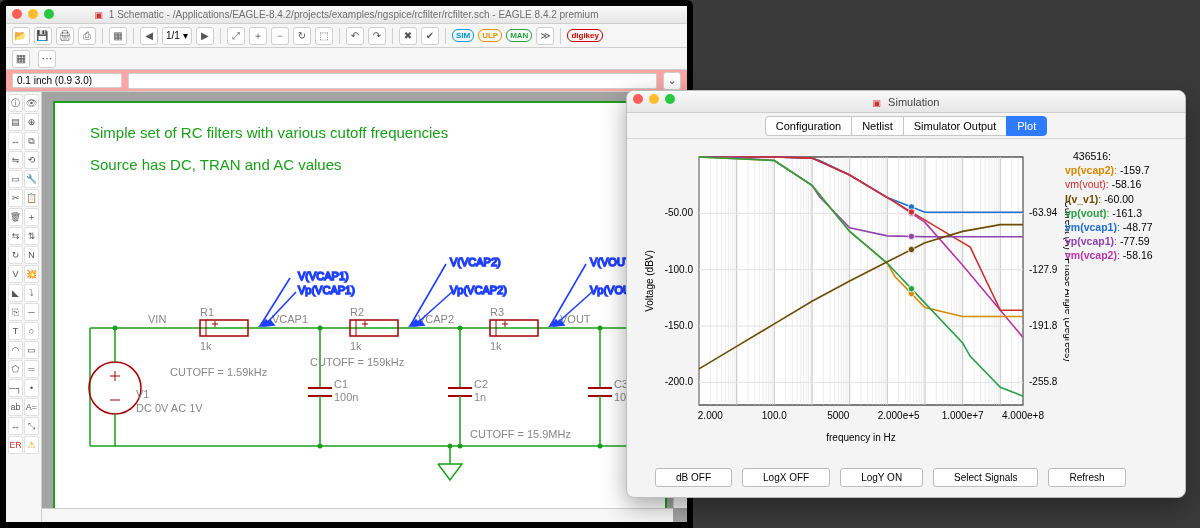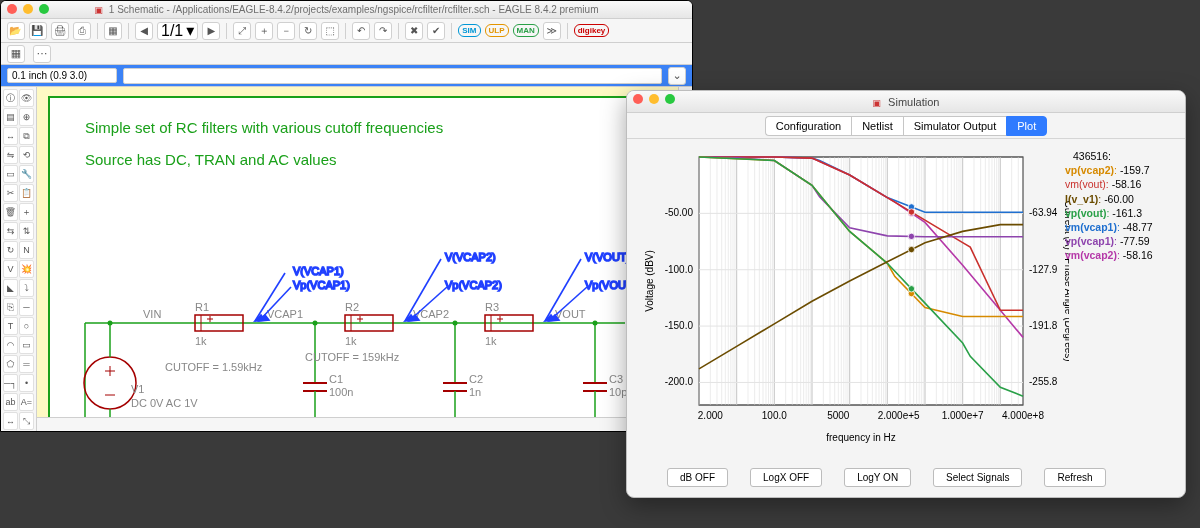--- a/index.html
+++ b/index.html
@@ -7,23 +7,23 @@
     width: 1200px; height: 528px;
     font-family: "Helvetica Neue", Arial, sans-serif;
     font-size: 11px;
     background: #3a3a3a;
     position: relative;
     overflow: hidden;
   }
   
   .eagle-window {
     position: absolute; left: 0; top: 0;
-    width: 693px; height: 432px;
+    width: 693px; height: 528px;
     background: #f0f0f0;
-    border: 1px solid #000000;
+    border: 6px solid #000000;
     border-radius: 6px 6px 0 0;
     overflow: hidden;
   }
   .eagle-titlebar {
     height: 18px;
     background: linear-gradient(#f9f9f9,#e6e6e6);
     border-bottom: 1px solid #cfcfcf;
     display: flex; align-items: center;
     position: relative;
   }
@@ -41,48 +41,48 @@
     background: #f6f6f6;
   }
   .tb-btn {
     width: 18px; height: 18px;
     border: 1px solid #d0d0d0; background:#fff;
     border-radius: 3px; display:flex;align-items:center;justify-content:center;
     font-size: 10px; color:#555;
   }
   .tb-sep { width:1px;height:16px;background:#d0d0d0;margin:0 2px;}
   .tb-select {
-    height:18px;font-size:16px;border:1px solid #d0d0d0;border-radius:3px;
+    height:18px;font-size:10px;border:1px solid #d0d0d0;border-radius:3px;
     padding:0 3px;display:flex;align-items:center;gap:3px;background:#fff;text-align:center;
   }
   .tb-badge { font-size:8px; padding:1px 3px; border:1px solid; border-radius:6px; font-weight:bold;}
   .badge-sim{color:#0097d6;border-color:#0097d6;}
   .badge-ulp{color:#e39500;border-color:#e39500;}
   .badge-man{color:#2aa048;border-color:#2aa048;}
   .badge-digi{color:#c00;border-color:#c00;}
   .grid-bar {
     height:22px;border-bottom:1px solid #cfcfcf;
     display:flex;align-items:center;gap:8px;padding:0 6px;background:#f6f6f6;
   }
   .grid-btn{width:18px;height:18px;border:1px solid #d0d0d0;background:#fff;border-radius:3px;
     display:flex;align-items:center;justify-content:center;font-size:11px;color:#555;}
   .cmd-bar{
     height:22px;border-bottom:1px solid #cfcfcf;
-    display:flex;align-items:center;gap:6px;padding:0 6px;background:#3b82f6;}
+    display:flex;align-items:center;gap:6px;padding:0 6px;background:#fca5a5;}
   .cmd-input{flex:1;height:16px;border:1px solid #d0d0d0;border-radius:2px;background:#fff;}
   .eagle-body { position:absolute; top:86px; left:0; right:0; bottom:0; display:flex; }
   .left-palette {
     width: 36px; background:#f6f6f6; border-right:1px solid #cfcfcf;
     display:grid; grid-template-columns:1fr 1fr; grid-auto-rows:18px;
     gap:1px; padding:2px;
   }
   .pal-btn{border:1px solid #e0e0e0;background:#fff;border-radius:2px;font-size:9px;
     display:flex;align-items:center;justify-content:center;color:#555;}
   .left-palette .pal-warn{color:#e39500;}
-  .canvas-wrap{flex:1;background:#fef9c3;position:relative;overflow:hidden;}
+  .canvas-wrap{flex:1;background:#a3a3a3;position:relative;overflow:hidden;}
   .canvas-scroll-v{position:absolute;right:0;top:0;bottom:14px;width:14px;background:#f6f6f6;border-left:1px solid #cfcfcf;}
   .canvas-scroll-h{position:absolute;left:0;right:14px;bottom:0;height:14px;background:#f6f6f6;border-top:1px solid #cfcfcf;}
   .schematic-svg{position:absolute;left:8px;top:6px;}
 
   
   .sim-window{
     position:absolute; left:626px; top:90px;
     width:560px; height:408px;
     background:#f4f4f4;
     border:1px solid #bdbdbd; border-radius:8px;
@@ -99,21 +99,21 @@
     border-right:none;}
   .sim-tab:first-child{border-radius:4px 0 0 4px;}
   .sim-tab:last-child{border-right:1px solid #c6c6c6;border-radius:0 4px 4px 0;text-align:center;}
   .sim-tab.active{background:#2f7bff;color:#fff;border-color:#2f7bff;}
   .sim-body{position:absolute;top:48px;left:0;right:0;bottom:0;padding:6px 8px 8px;}
   .sim-plot-area{position:absolute;left:12px;top:8px;width:430px;height:300px;}
   .sim-legend{position:absolute;right:10px;top:10px;width:110px;font-size:10.5px;line-height:1.35;}
   .sim-legend .cursor{color:#000;margin-left:8px;}
   .legend-row{white-space:nowrap;}
   .sim-buttons{position:absolute;left:28px;bottom:10px;display:flex;gap:10px;}
-  .sim-btn{font-size:10px;padding:3px 12px;border:1px solid #bcbcbc;background:#fff;border-radius:3px;margin-left:12px;}
+  .sim-btn{font-size:10px;padding:3px 20px;border:1px solid #bcbcbc;background:#fff;border-radius:3px;}
 </style>
 </head>
 <body>
 
 <div class="eagle-window">
   <div class="eagle-titlebar">
     <div class="traffic">
       <span class="tl-close"></span>
       <span class="tl-min"></span>
       <span class="tl-zoom"></span>

